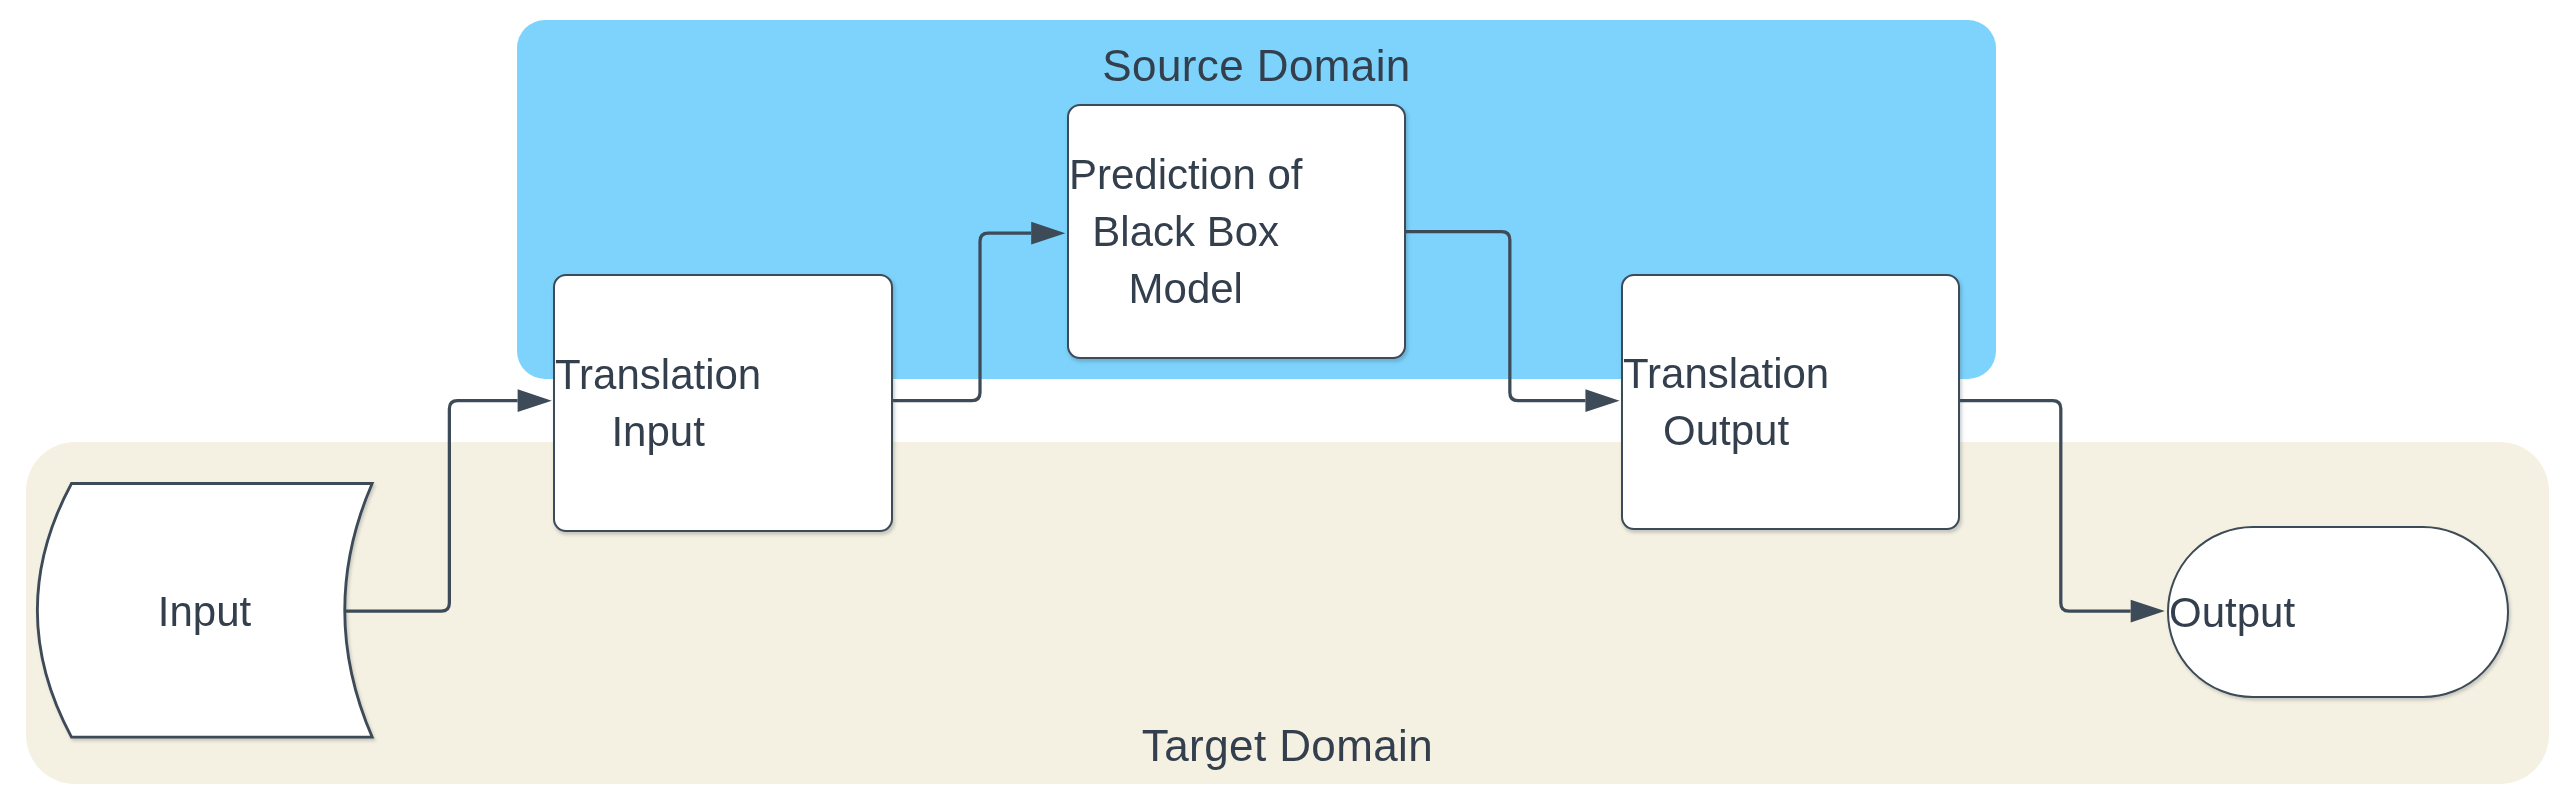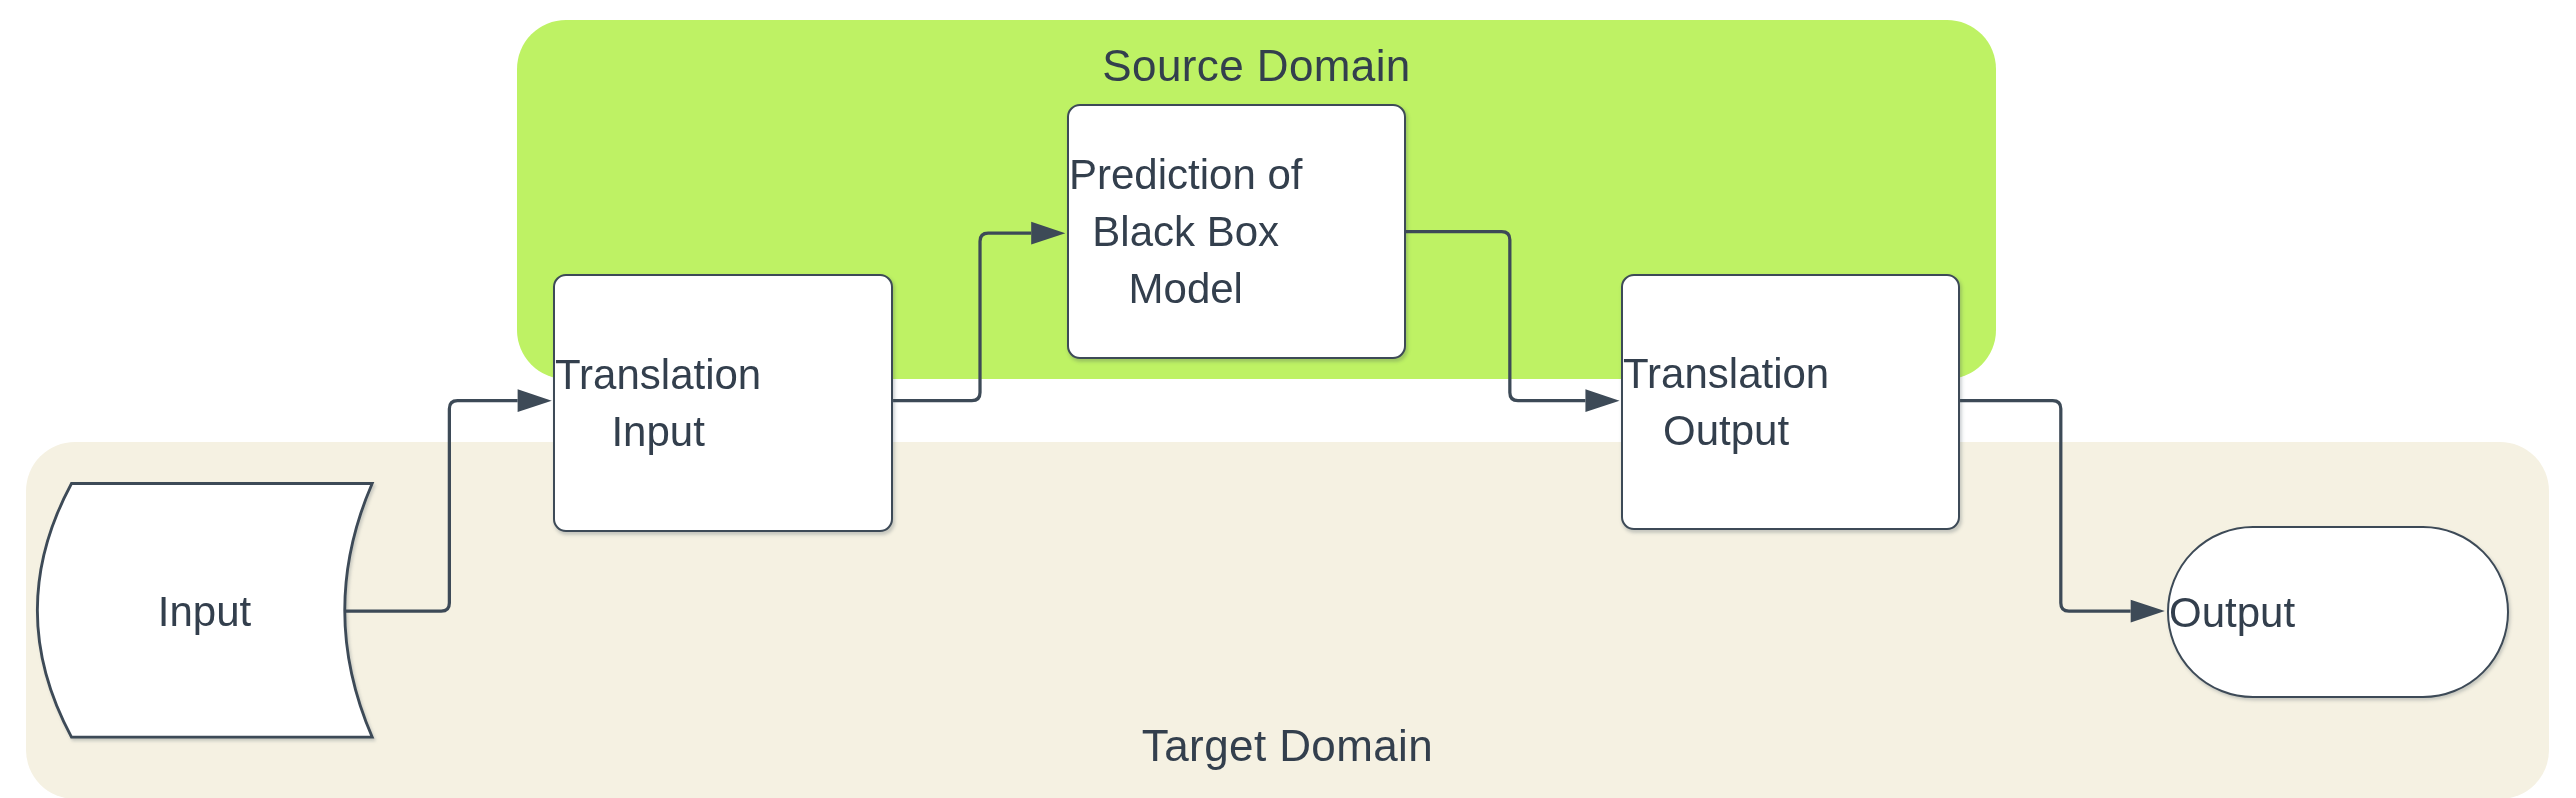--- a/index.html
+++ b/index.html
@@ -19,30 +19,31 @@
   .container {
     position: absolute;
     border-radius: 49px;
     display: flex;
     flex-direction: column;
     align-items: center;
   }
   .container-source {
     left: 517px; top: 19.5px;
     width: 1479px; height: 340px;
-    background: #bef264;
+    background: #7dd3fc;
     justify-content: flex-start;
     padding-top: 19.5px;
+    border-radius: 28px;
   }
   .container-target {
     left: 26px; top: 442px;
     width: 2523px; height: 331px;
     background: #F5F1E2;
     justify-content: flex-end;
-    padding-bottom: 26px;
+    padding-bottom: 11px;
   }
   .domain-label {
     font-size: 44px;
     line-height: 54px;
     color: #333F4D;
     letter-spacing: 0.4px;
   }
   
   .layer {
     position: absolute;

